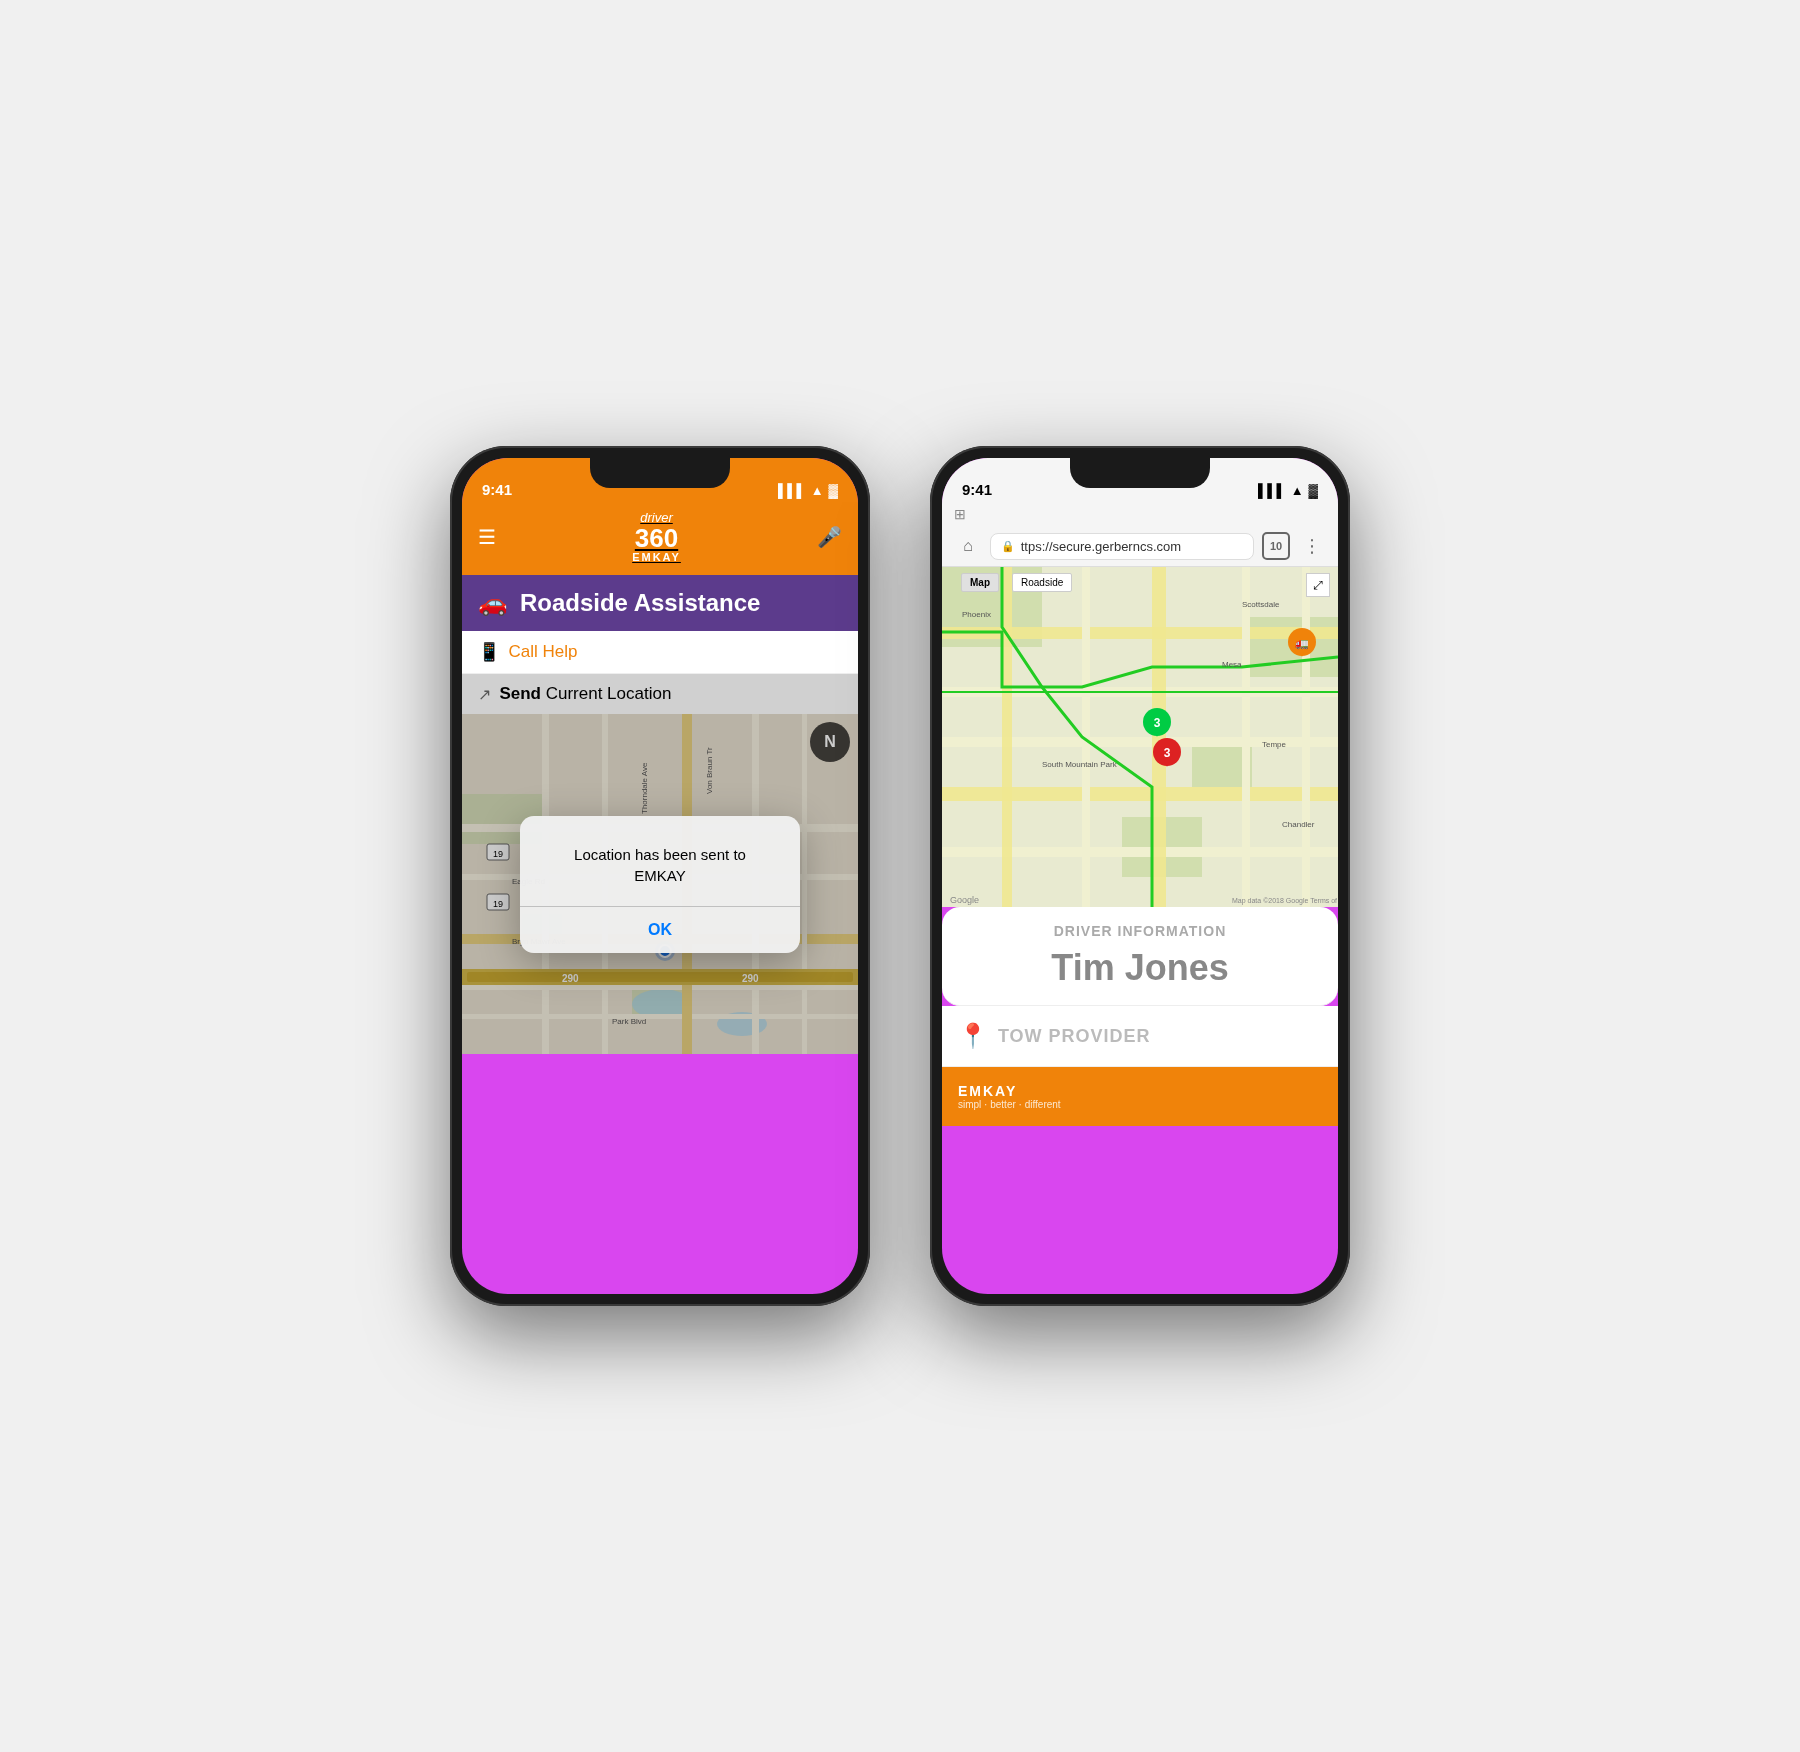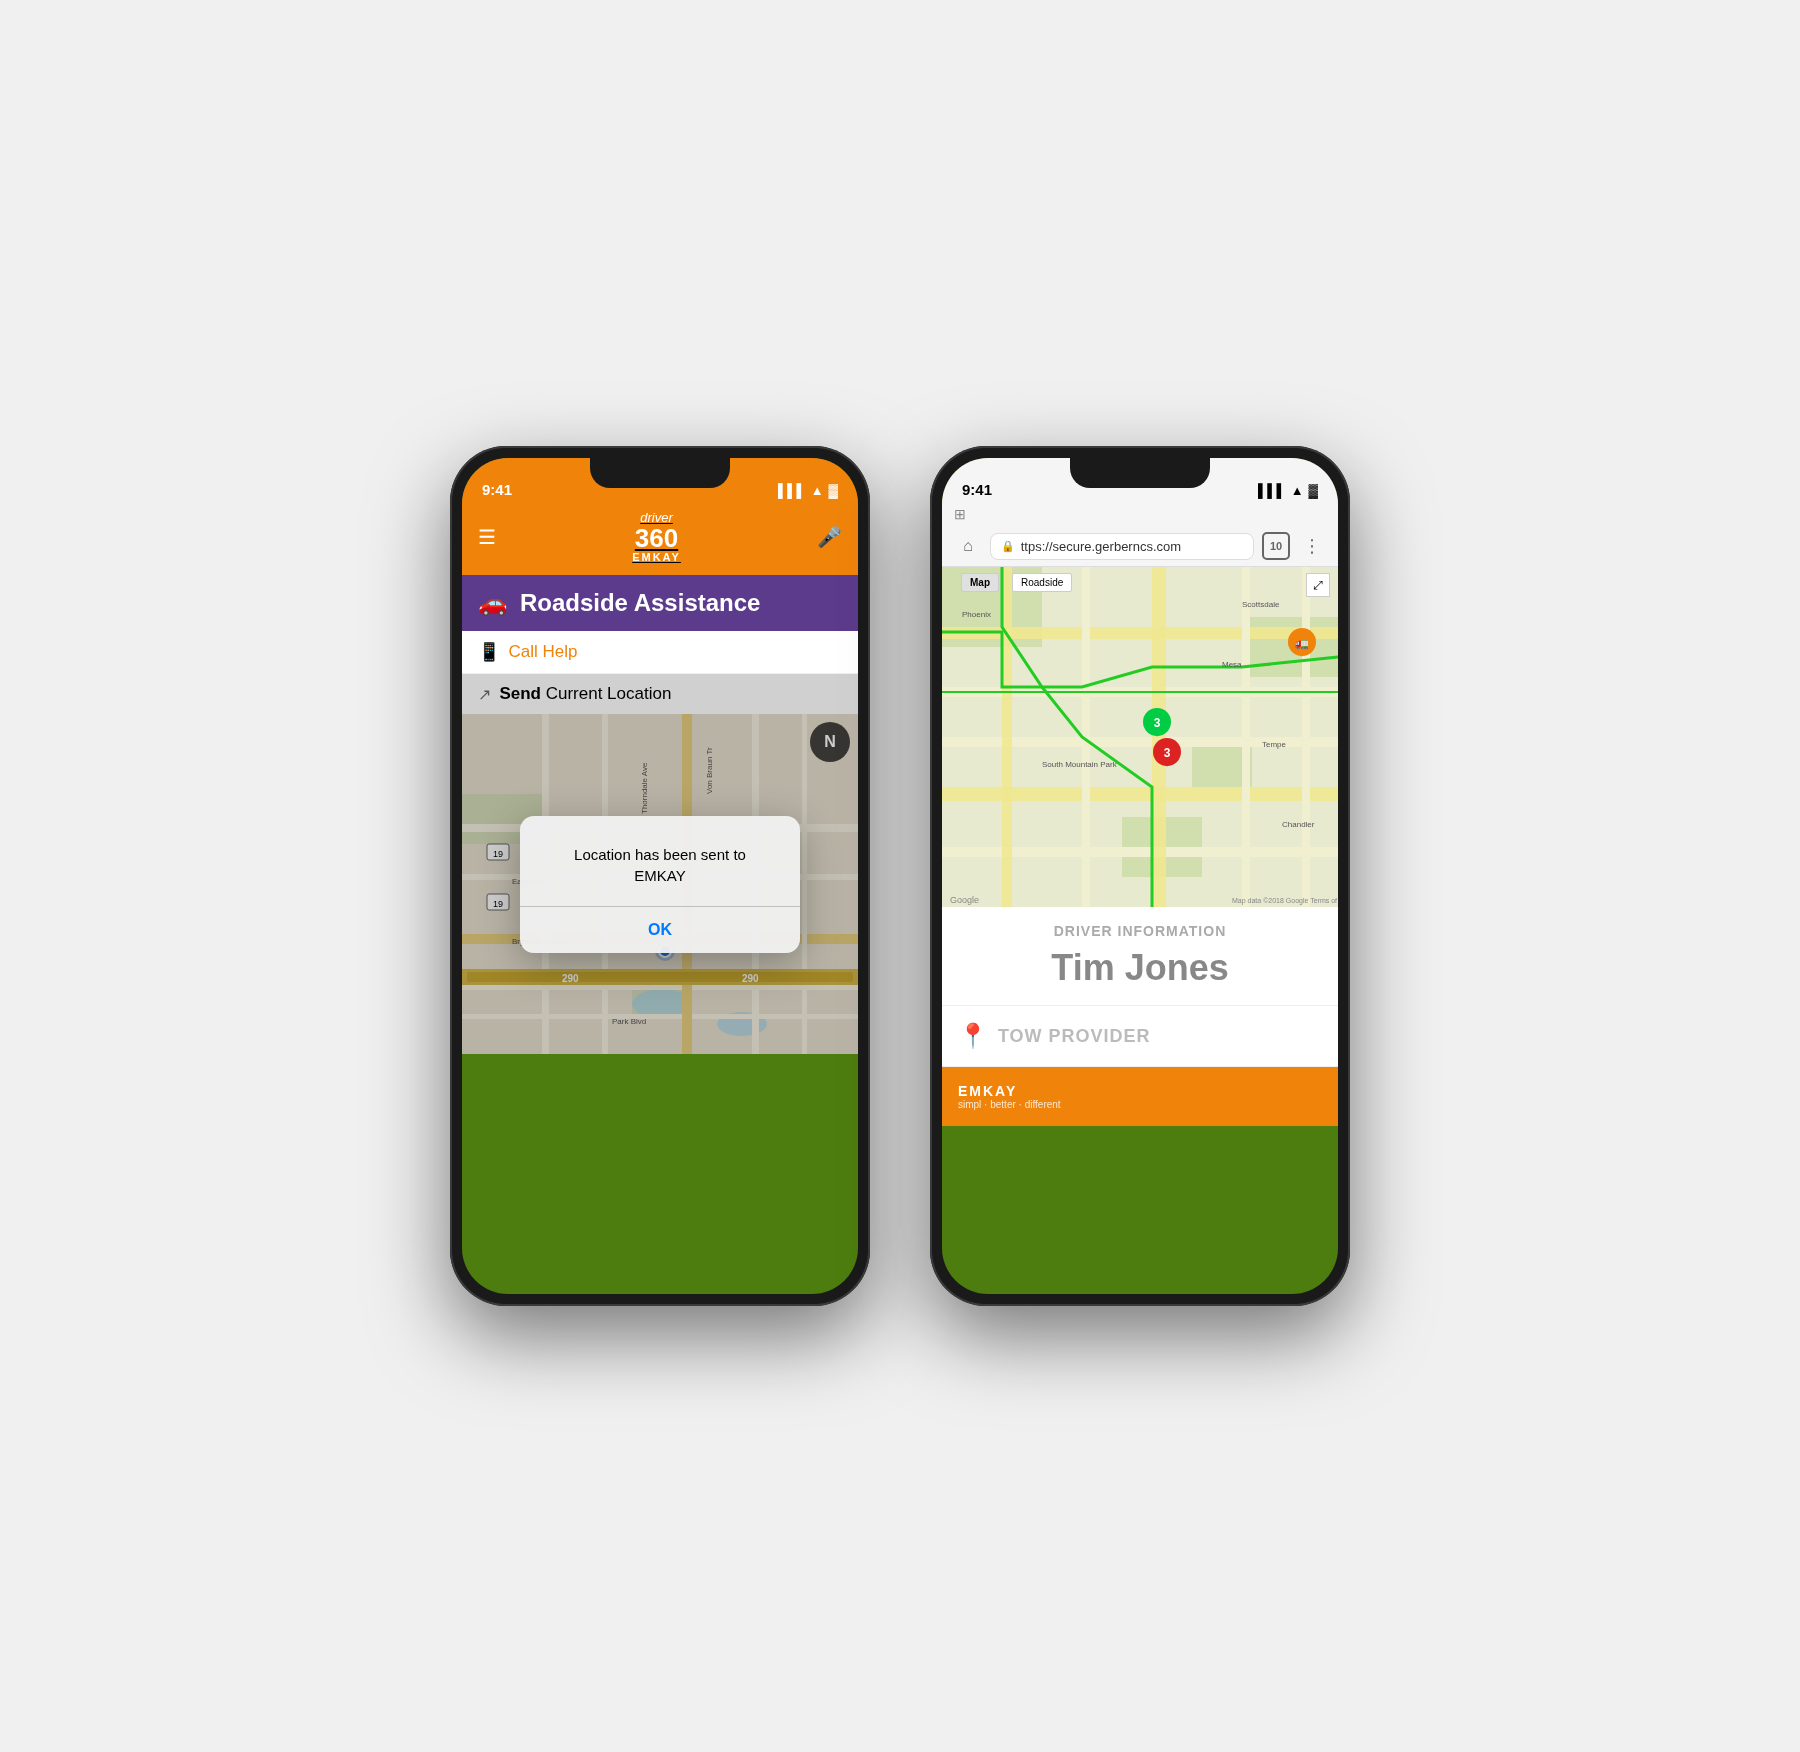--- a/index.html
+++ b/index.html
@@ -21,21 +21,21 @@
       height: 860px;
       background: #1a1a1a;
       border-radius: 56px;
       padding: 12px;
       position: relative;
       box-shadow: 0 30px 80px rgba(0,0,0,0.5), inset 0 0 0 2px #3a3a3a;
     }
     .phone-inner {
       width: 100%;
       height: 100%;
-      background: #4d7c0f;
+      background: #d946ef;
       border-radius: 46px;
       overflow: hidden;
       position: relative;
     }
     .notch {
       position: absolute;
       top: 0;
       left: 50%;
       transform: translateX(-50%);
       width: 140px;
@@ -323,20 +323,21 @@
       font-weight: 700;
       color: #fff;
     }
 
     
     .driver-info-section {
       background: #fff;
       padding: 16px;
       text-align: center;
       border-bottom: 1px solid #eee;
+      border-radius: 18px;
     }
     .driver-info-label {
       font-size: 14px;
       font-weight: 600;
       color: #aaa;
       letter-spacing: 1px;
       margin-bottom: 8px;
     }
     .driver-name {
       font-size: 36px;

